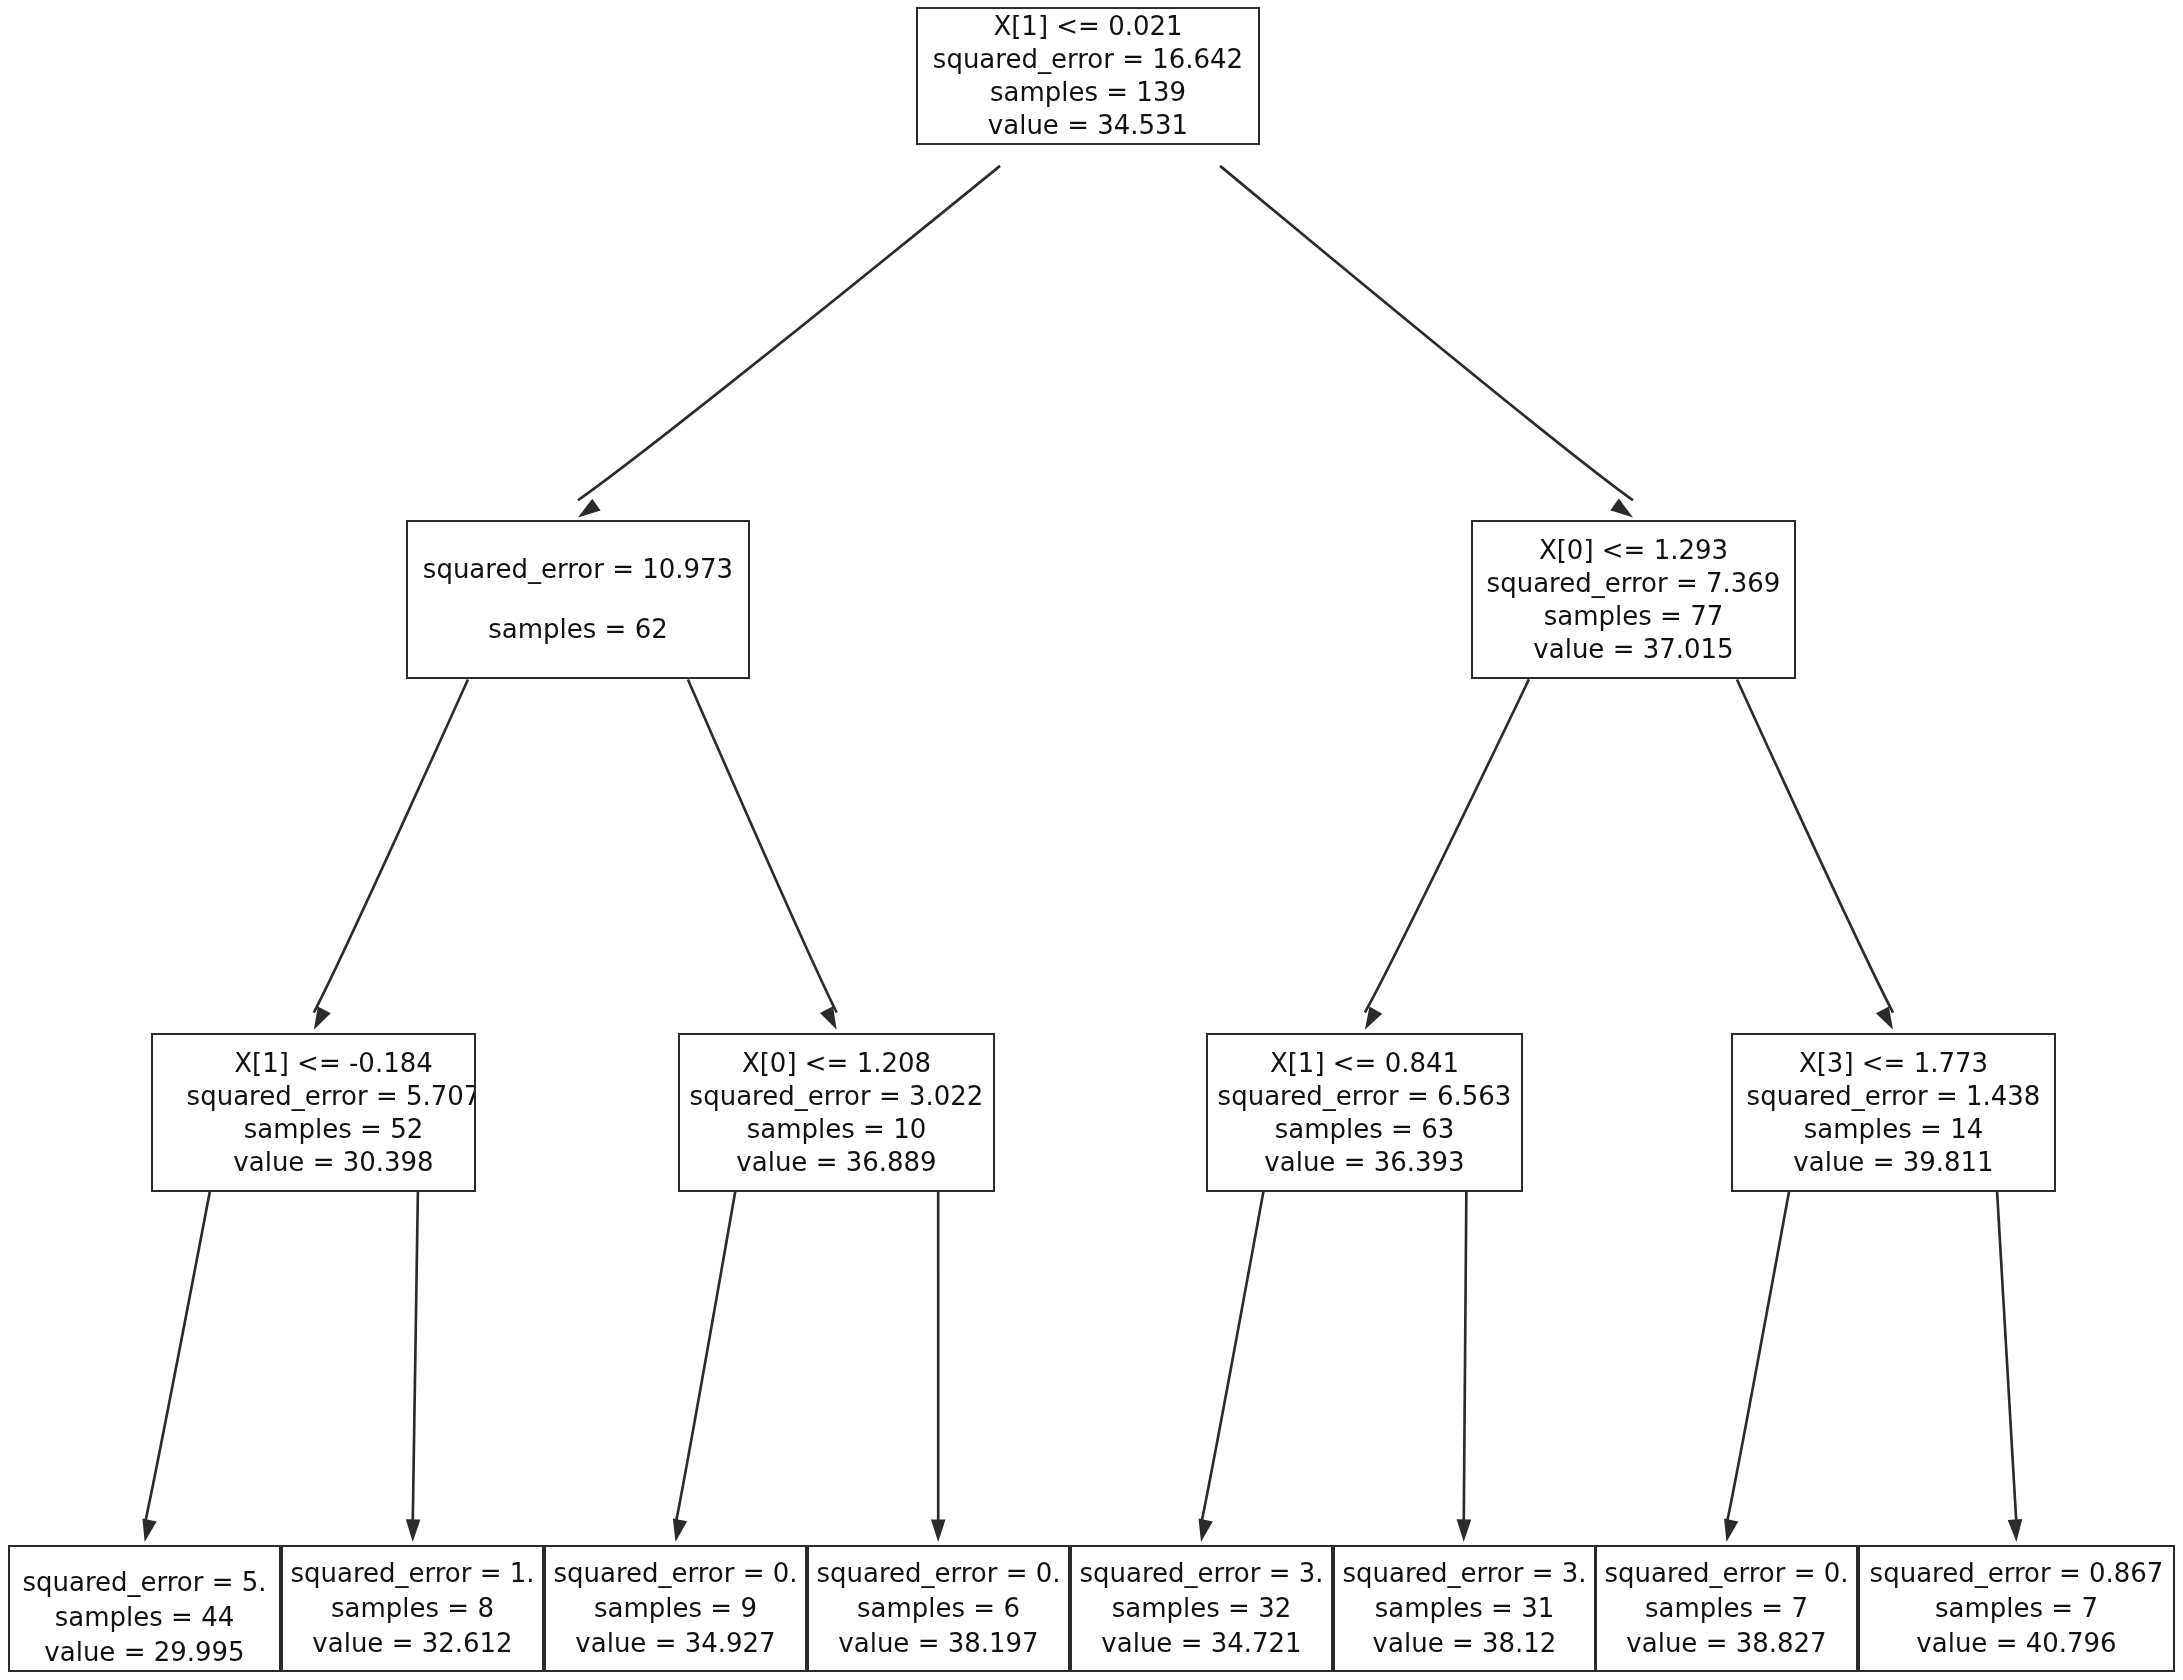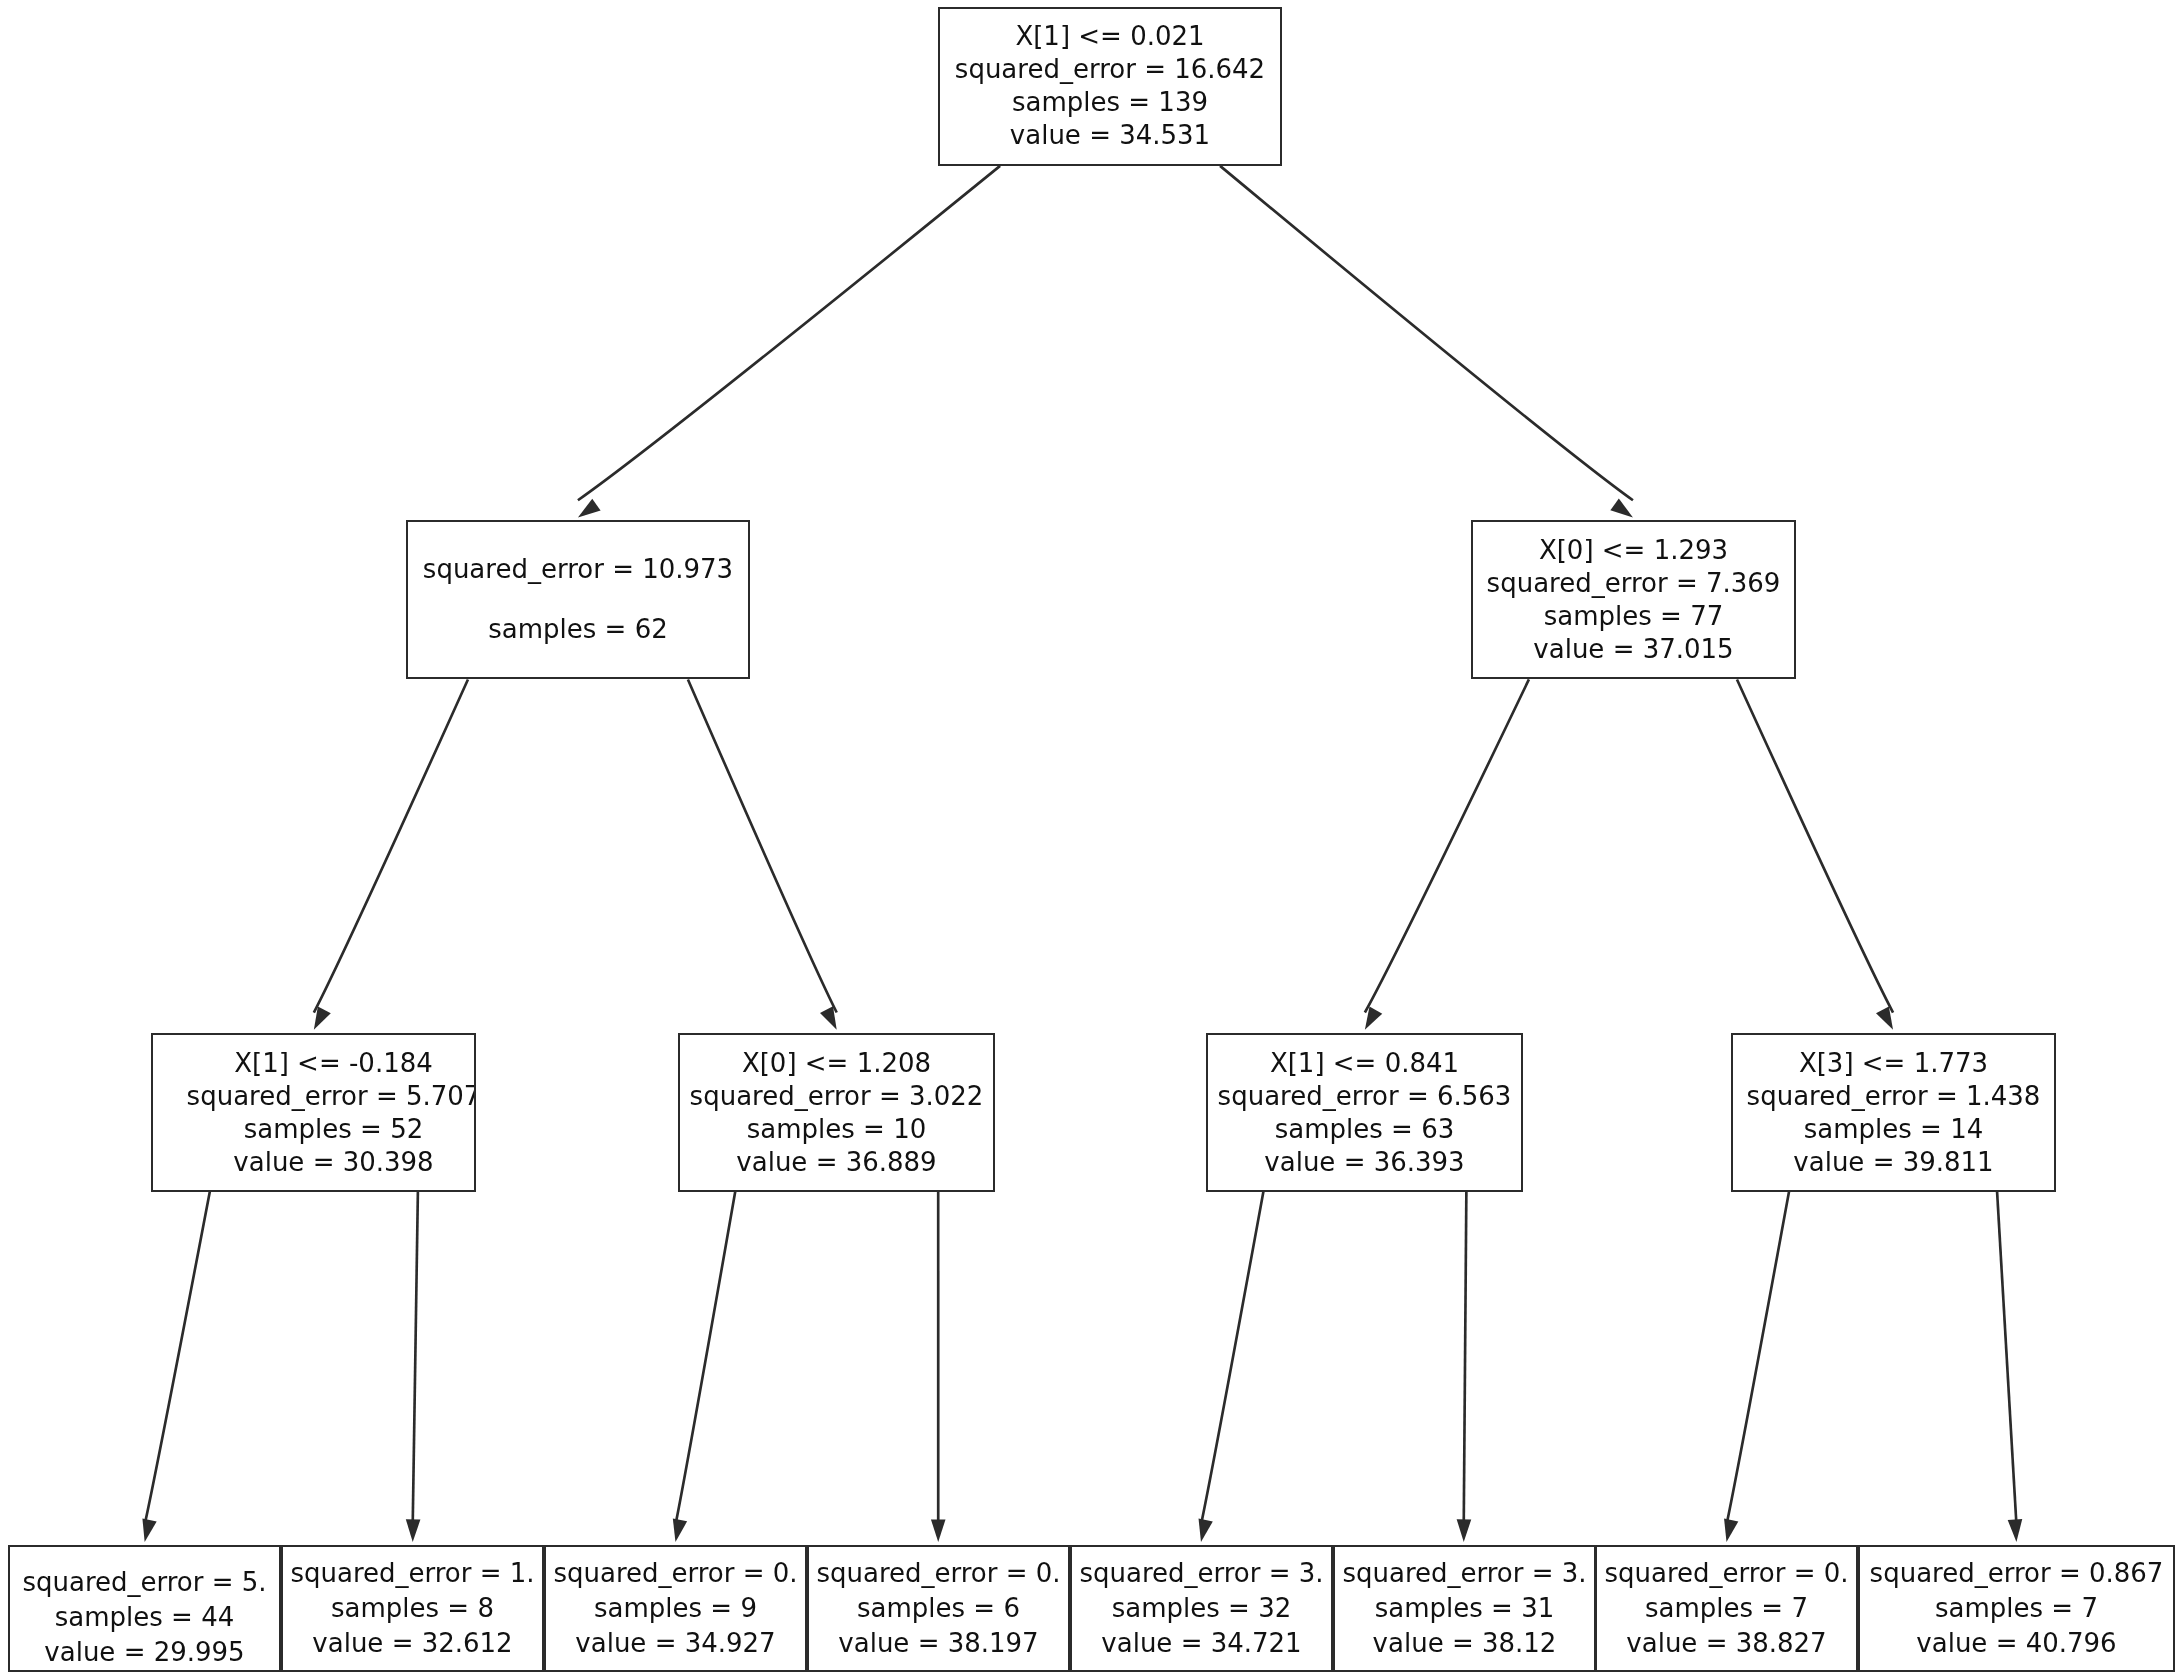--- a/index.html
+++ b/index.html
@@ -80,21 +80,21 @@
       <path d="M 1904.04 1796 Q 1826.9272 2218.4 1810 2298" stroke="#2b2b2b" stroke-width="4" fill="none"></path>
       <polygon points="1810,2324 1806.3126625218588,2288.455611662004 1827.8314864424,2293.0316598563227" fill="#2b2b2b"></polygon>
       <path d="M 2209.96 1796 Q 2206.7128 2218.4 2206 2298" stroke="#2b2b2b" stroke-width="4" fill="none"></path>
       <polygon points="2206,2324 2195.304891112524,2289.9028645501558 2217.3040090978434,2290.0998616770394" fill="#2b2b2b"></polygon>
       <path d="M 2696.2 1796 Q 2618.956 2218.4 2602 2298" stroke="#2b2b2b" stroke-width="4" fill="none"></path>
       <polygon points="2602,2324 2598.3249657186507,2288.454337493431 2619.8422044430044,2293.037833722202" fill="#2b2b2b"></polygon>
       <path d="M 3009.8 1796 Q 3033.744 2218.4 3039 2298" stroke="#2b2b2b" stroke-width="4" fill="none"></path>
       <polygon points="3039,2324 3025.7837548261414,2290.7986316019283 3047.7359512974263,2289.3491247595534" fill="#2b2b2b"></polygon>
     </svg>
   <div id="node-layer">
-      <div class="node" style="left: 938px; top: 6.6px; width: 344px; height: 159px;">
+      <div class="node" style="left: 916px; top: 6.6px; width: 344px; height: 138px;">
         <div class="line">X[1] &lt;= 0.021</div>
         <div class="line">squared_error = 16.642</div>
         <div class="line">samples = 139</div>
         <div class="line">value = 34.531</div>
       </div>
       <div class="node" style="left: 406px; top: 520px; width: 344px; height: 159px; gap: 27px;">
         <div class="line">X[0] &lt;= 1.011</div>
         <div class="line">squared_error = 10.973</div>
         <div class="line">samples = 62</div>
         <div class="line">value = 31.445</div>

